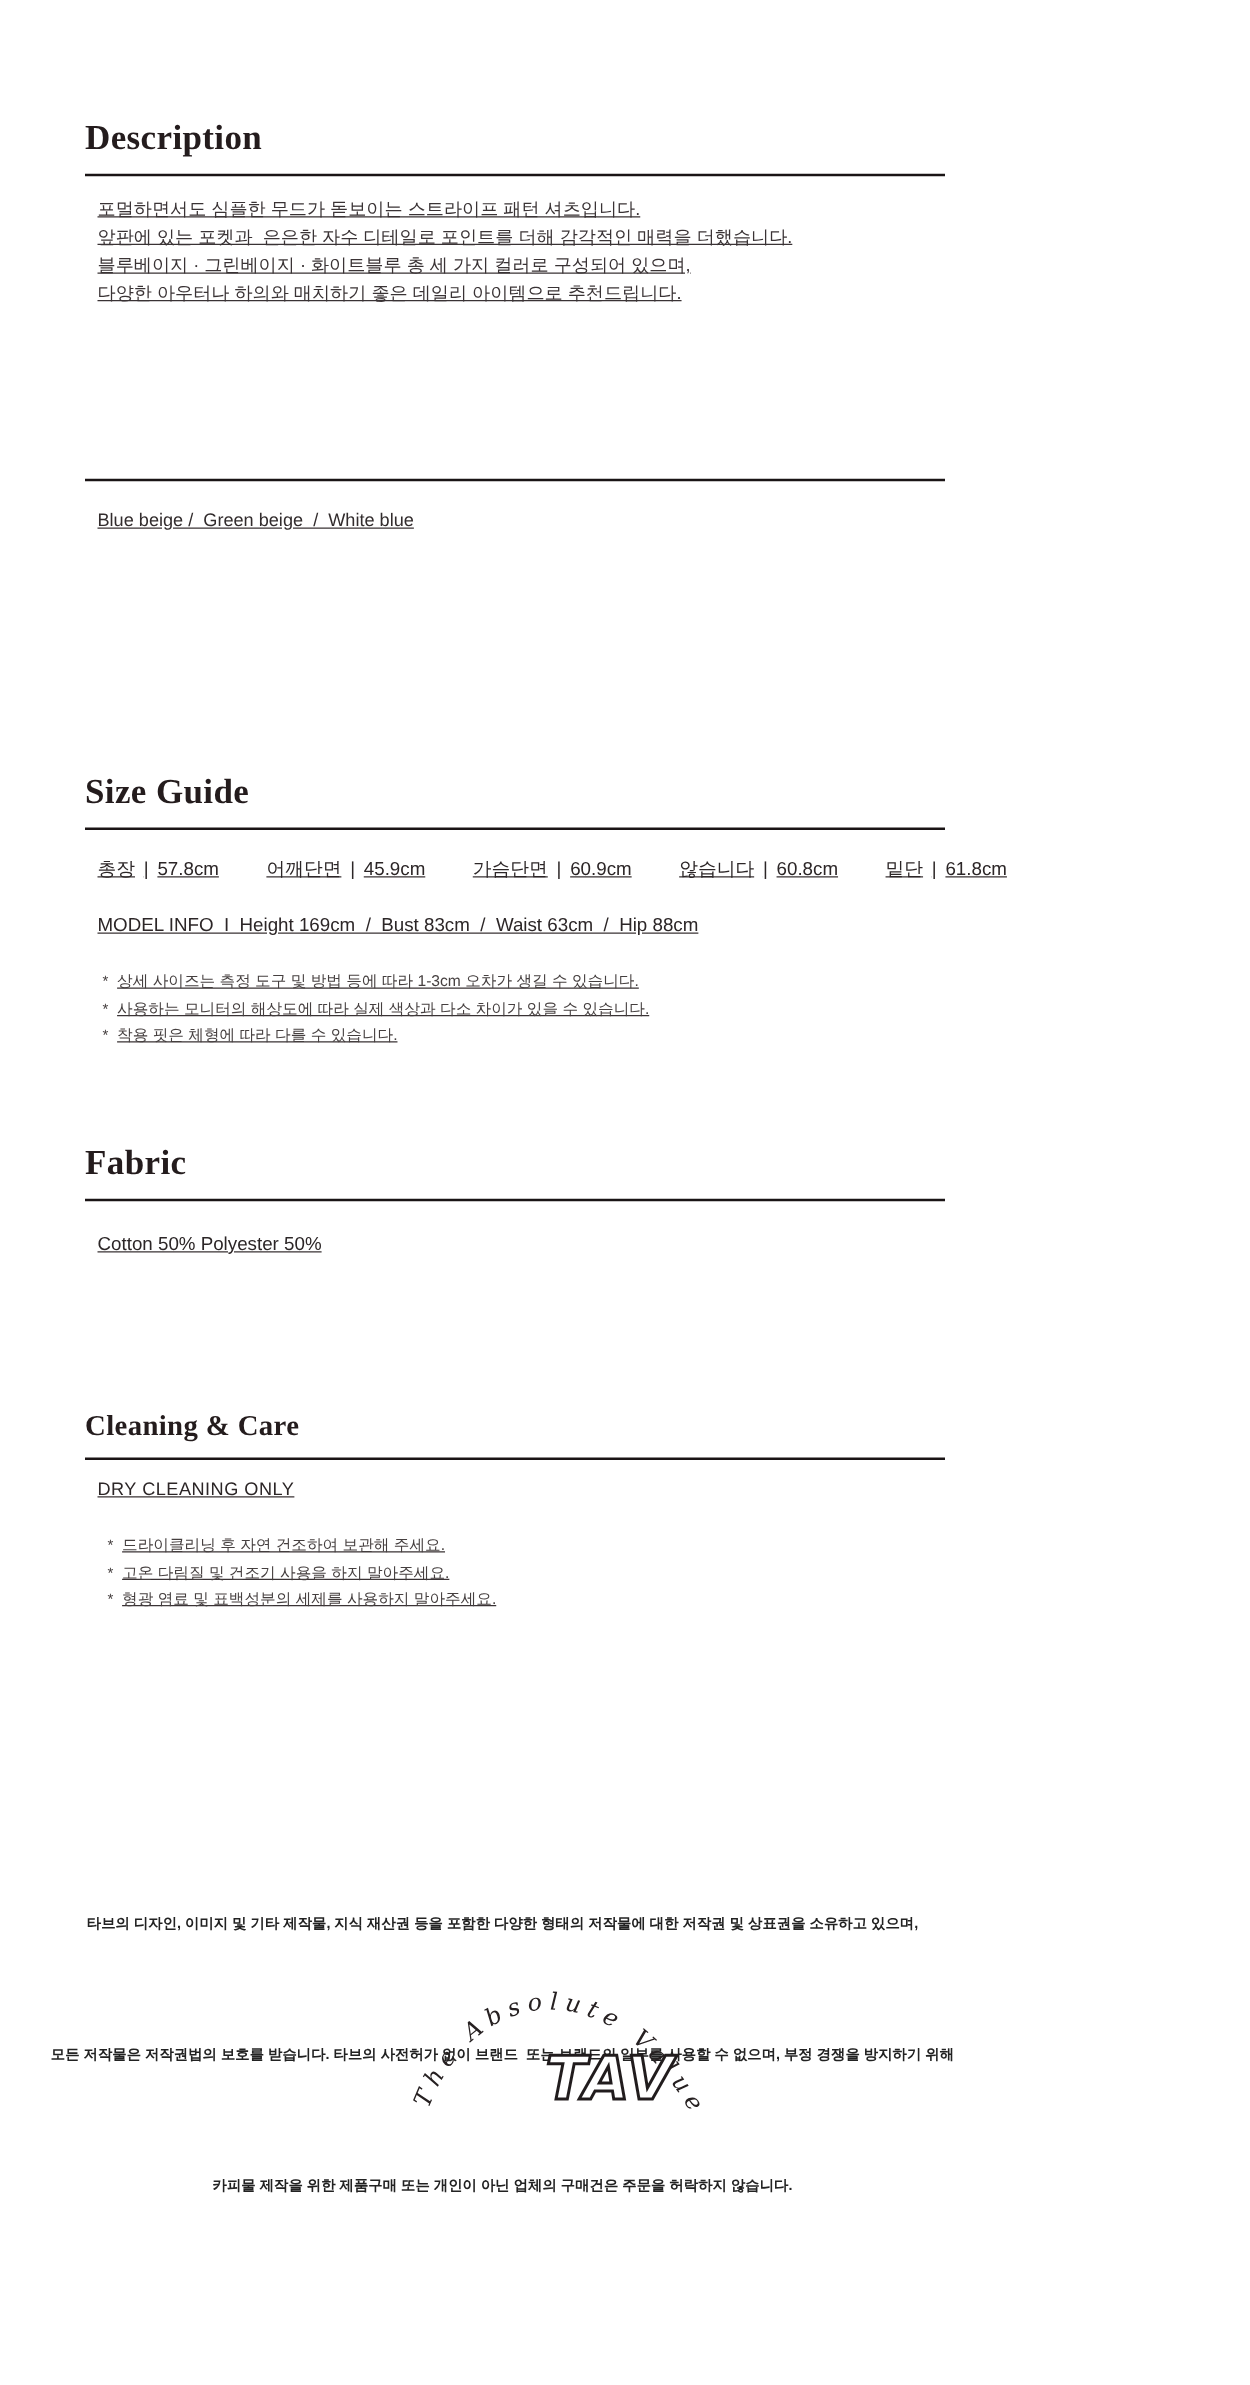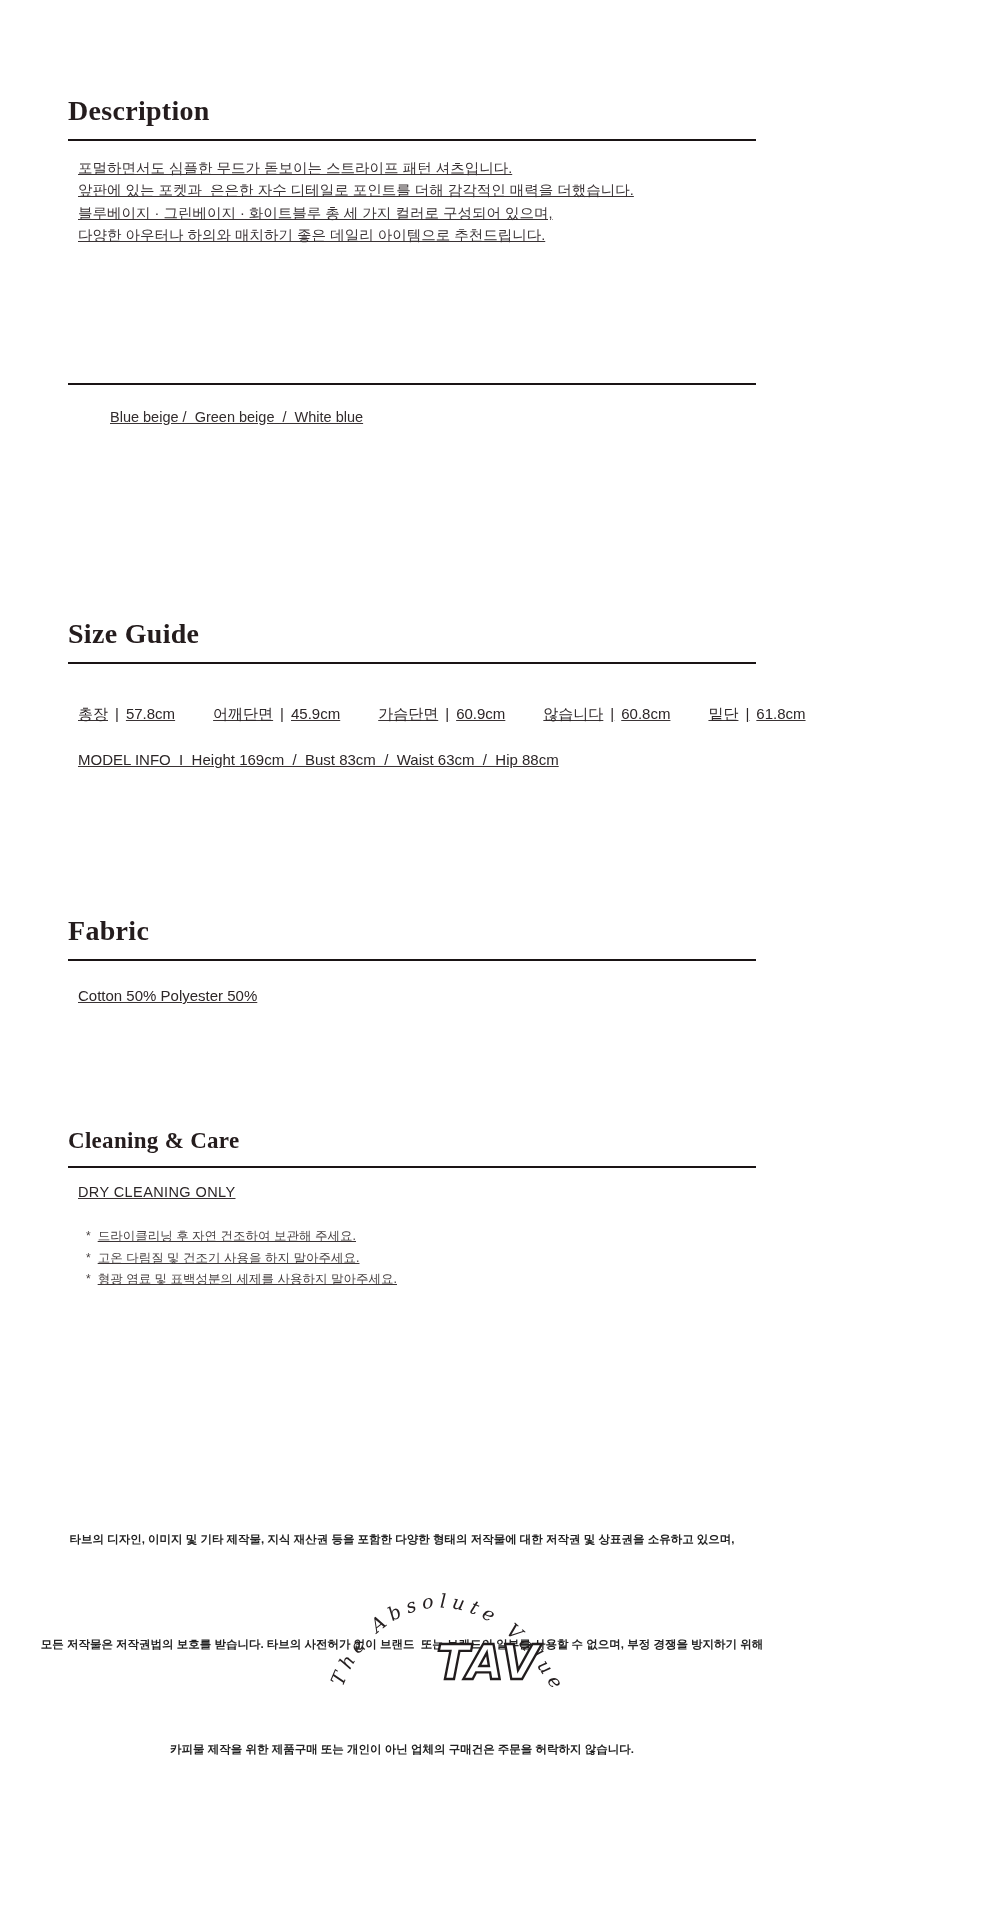--- a/index.html
+++ b/index.html
@@ -18,25 +18,25 @@
     color:#241c1d; letter-spacing:0.3px;
   }
   .rule { border-top:2px solid #1a1415; height:0; }
   .sec-body { padding-left:10px;text-decoration:underline; }
 
   .sec-description { top:95px; }
   .sec-description .sec-body { margin-top:16px; }
   .desc-line { margin:0; font-size:14.5px; line-height:22.4px; white-space:pre-wrap; color:#3a3335; }
 
   .sec-color { top:383px; }
-  .color-options { margin-top:24px; font-size:14.5px; color:#322c2d; white-space:pre-wrap;margin-left:32px; }
+  .color-options { margin-top:24px; font-size:14.5px; color:#322c2d; white-space:pre-wrap; }
 
   .sec-size { top:618px; }
   .measure-row { margin-top:22px; display:flex; gap:38px; font-size:15px; color:#2c2627; }
-  .measure-item { white-space:nowrap;margin-top:19px; }
+  .measure-item { white-space:nowrap; }
   .m-sep { margin:0 7px; }
   .model-info { margin-top:27px; font-size:15px; color:#2c2627; white-space:pre-wrap; }
   .notes { margin:26px 0 0 0; padding-left:4px; list-style:none; }
   .notes li { font-size:12.5px; line-height:21.5px; color:#453f3f; }
   .bullet { display:inline-block; margin-right:7px; font-size:12px; color:#453f3f; }
 
   .sec-fabric { top:915px; }
   .fabric-comp { margin-top:26px; font-size:15px; color:#2c2627; }
 
   .sec-care { top:1128px; }
@@ -88,20 +88,25 @@
   <div class="rule"></div>
   <div class="sec-body">
     <div class="measure-row">
       <span class="measure-item"><span>총장</span><span class="m-sep">|</span><span>57.8cm</span></span>
       <span class="measure-item"><span>어깨단면</span><span class="m-sep">|</span><span>45.9cm</span></span>
       <span class="measure-item"><span>가슴단면</span><span class="m-sep">|</span><span>60.9cm</span></span>
       <span class="measure-item"><span>않습니다</span><span class="m-sep">|</span><span>60.8cm</span></span>
       <span class="measure-item"><span>밑단</span><span class="m-sep">|</span><span>61.8cm</span></span>
     </div>
     <div class="model-info">MODEL INFO  I  Height 169cm  /  Bust 83cm  /  Waist 63cm  /  Hip 88cm</div>
+    <ul class="notes">
+      <li><span class="bullet">*</span><span>상세 사이즈는 측정 도구 및 방법 등에 따라 1-3cm 오차가 생길 수 있습니다.</span></li>
+      <li><span class="bullet">*</span><span>사용하는 모니터의 해상도에 따라 실제 색상과 다소 차이가 있을 수 있습니다.</span></li>
+      <li><span class="bullet">*</span><span>착용 핏은 체형에 따라 다를 수 있습니다.</span></li>
+    </ul>
   </div>
 </section>
 
 <section class="sec sec-fabric">
   <h2>Fabric</h2>
   <div class="rule"></div>
   <div class="sec-body">
     <div class="fabric-comp">Cotton 50% Polyester 50%</div>
   </div>
 </section>

